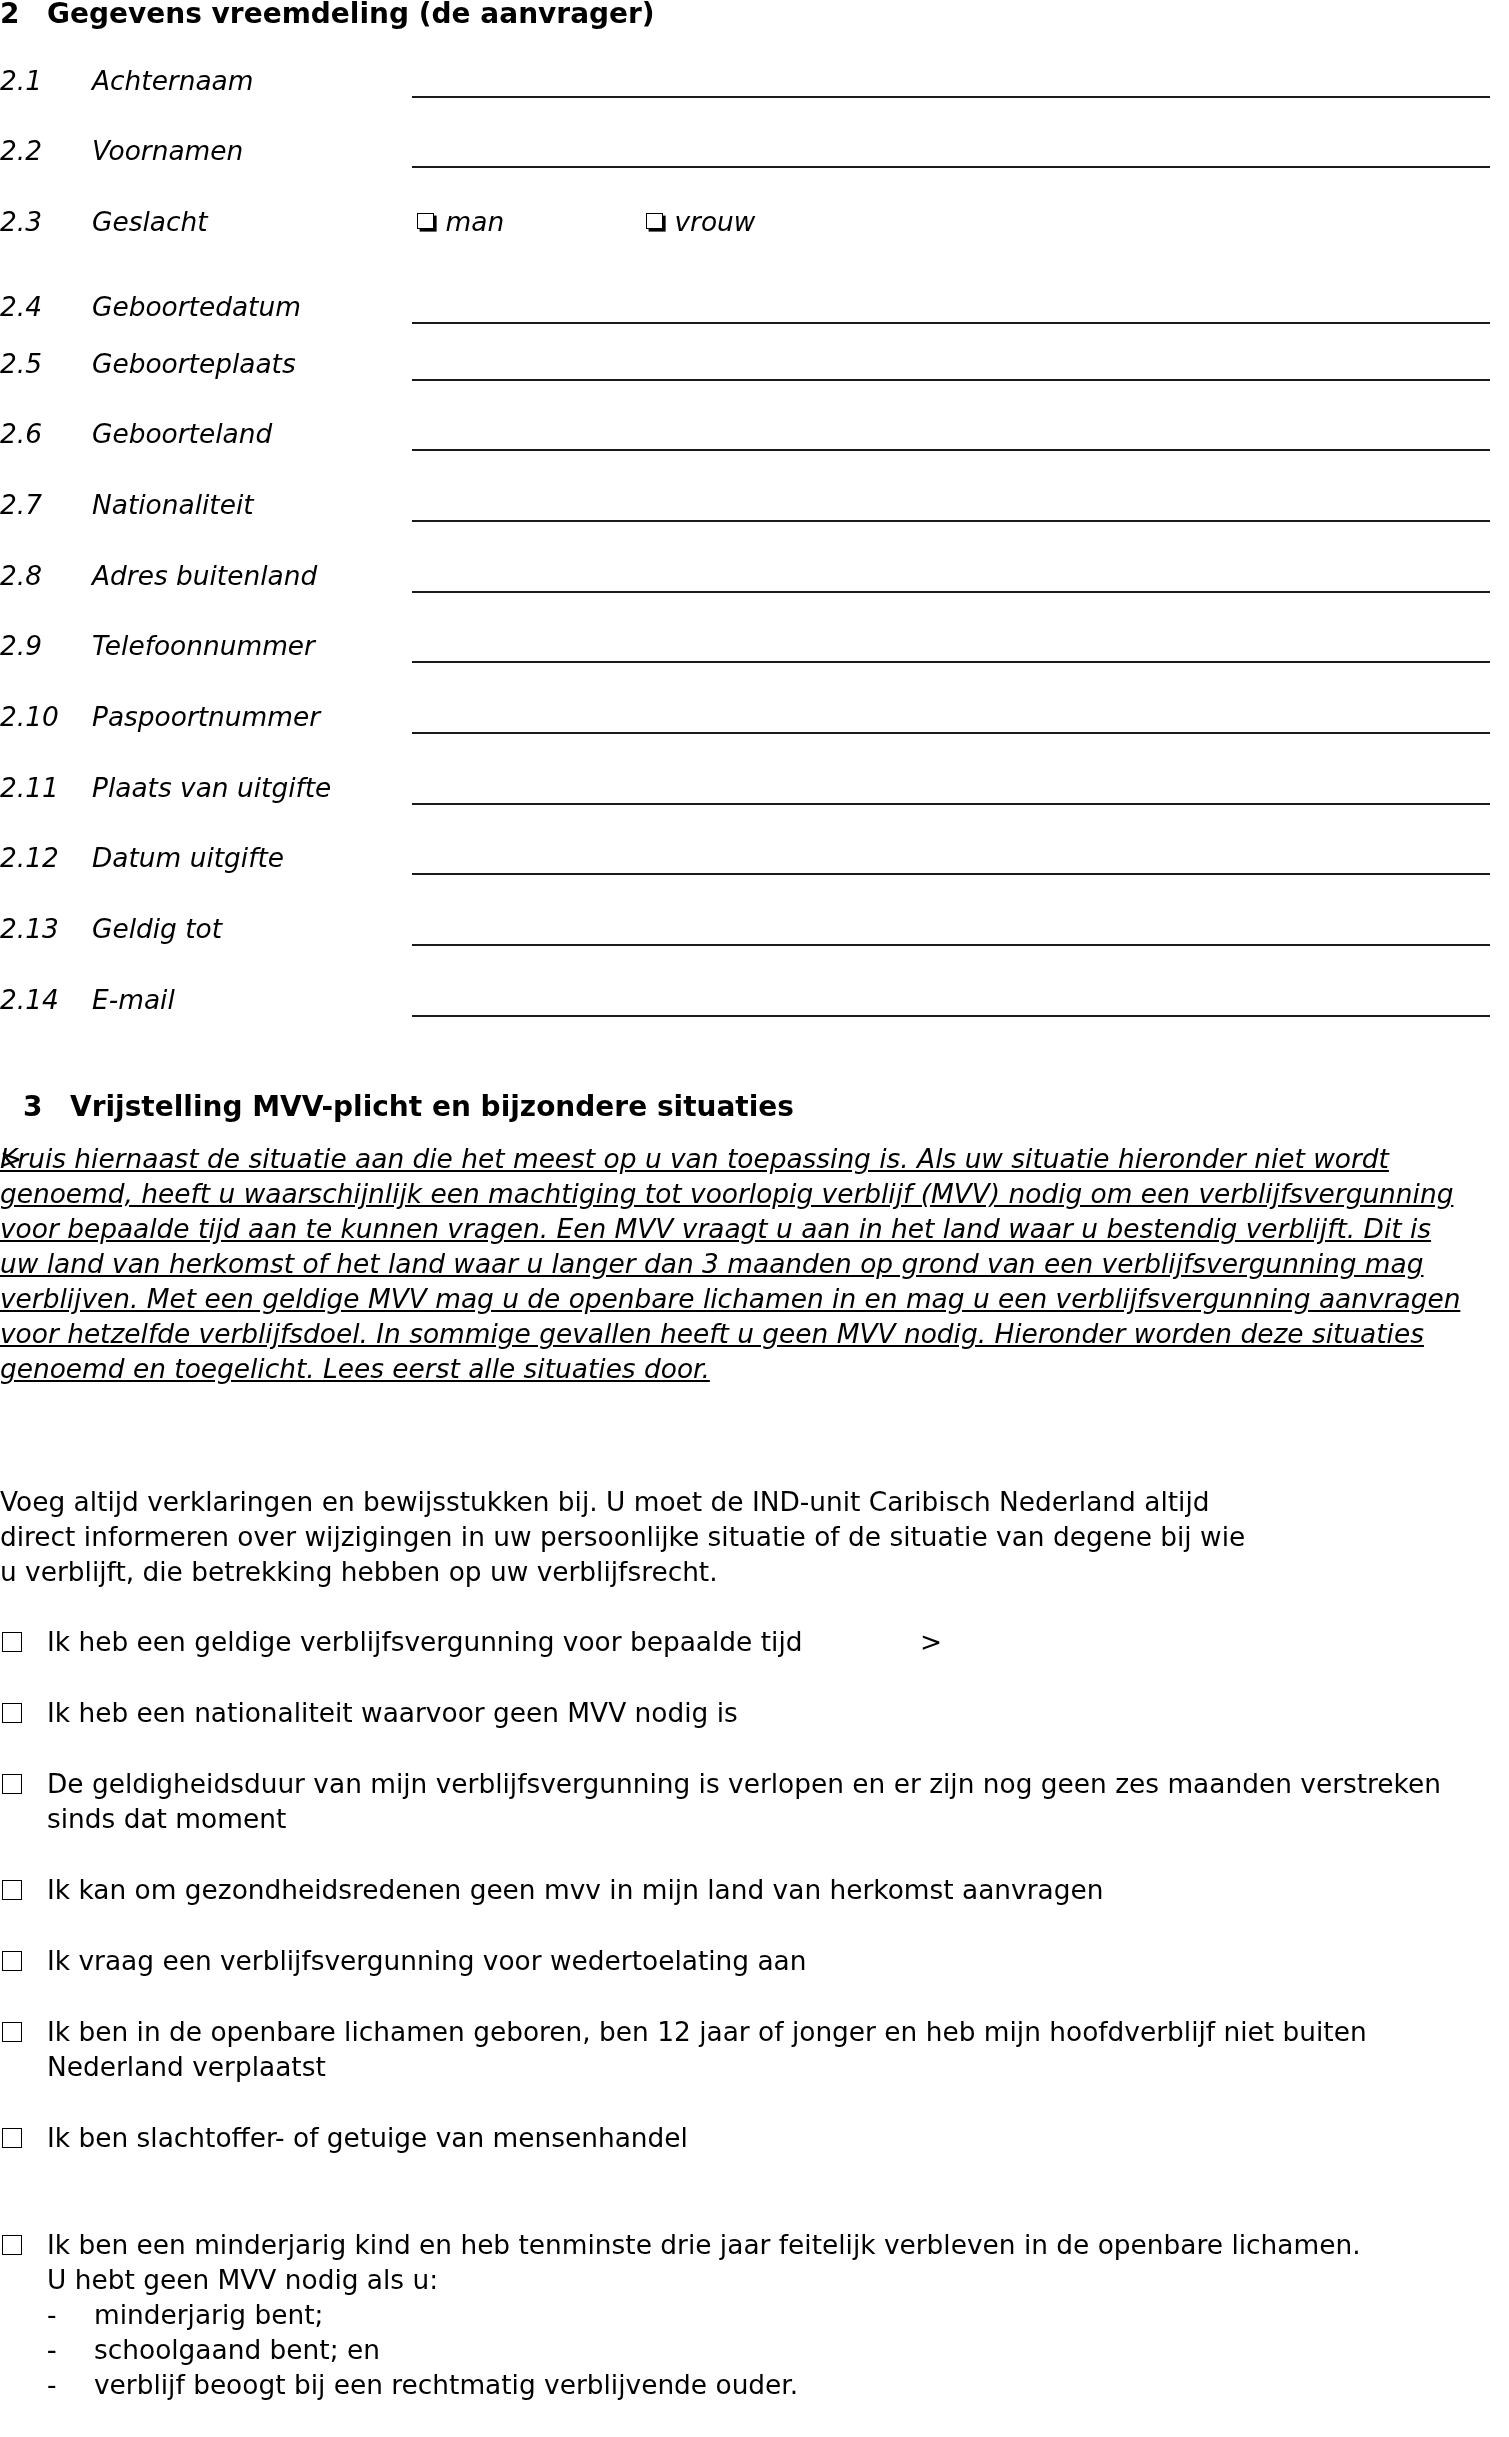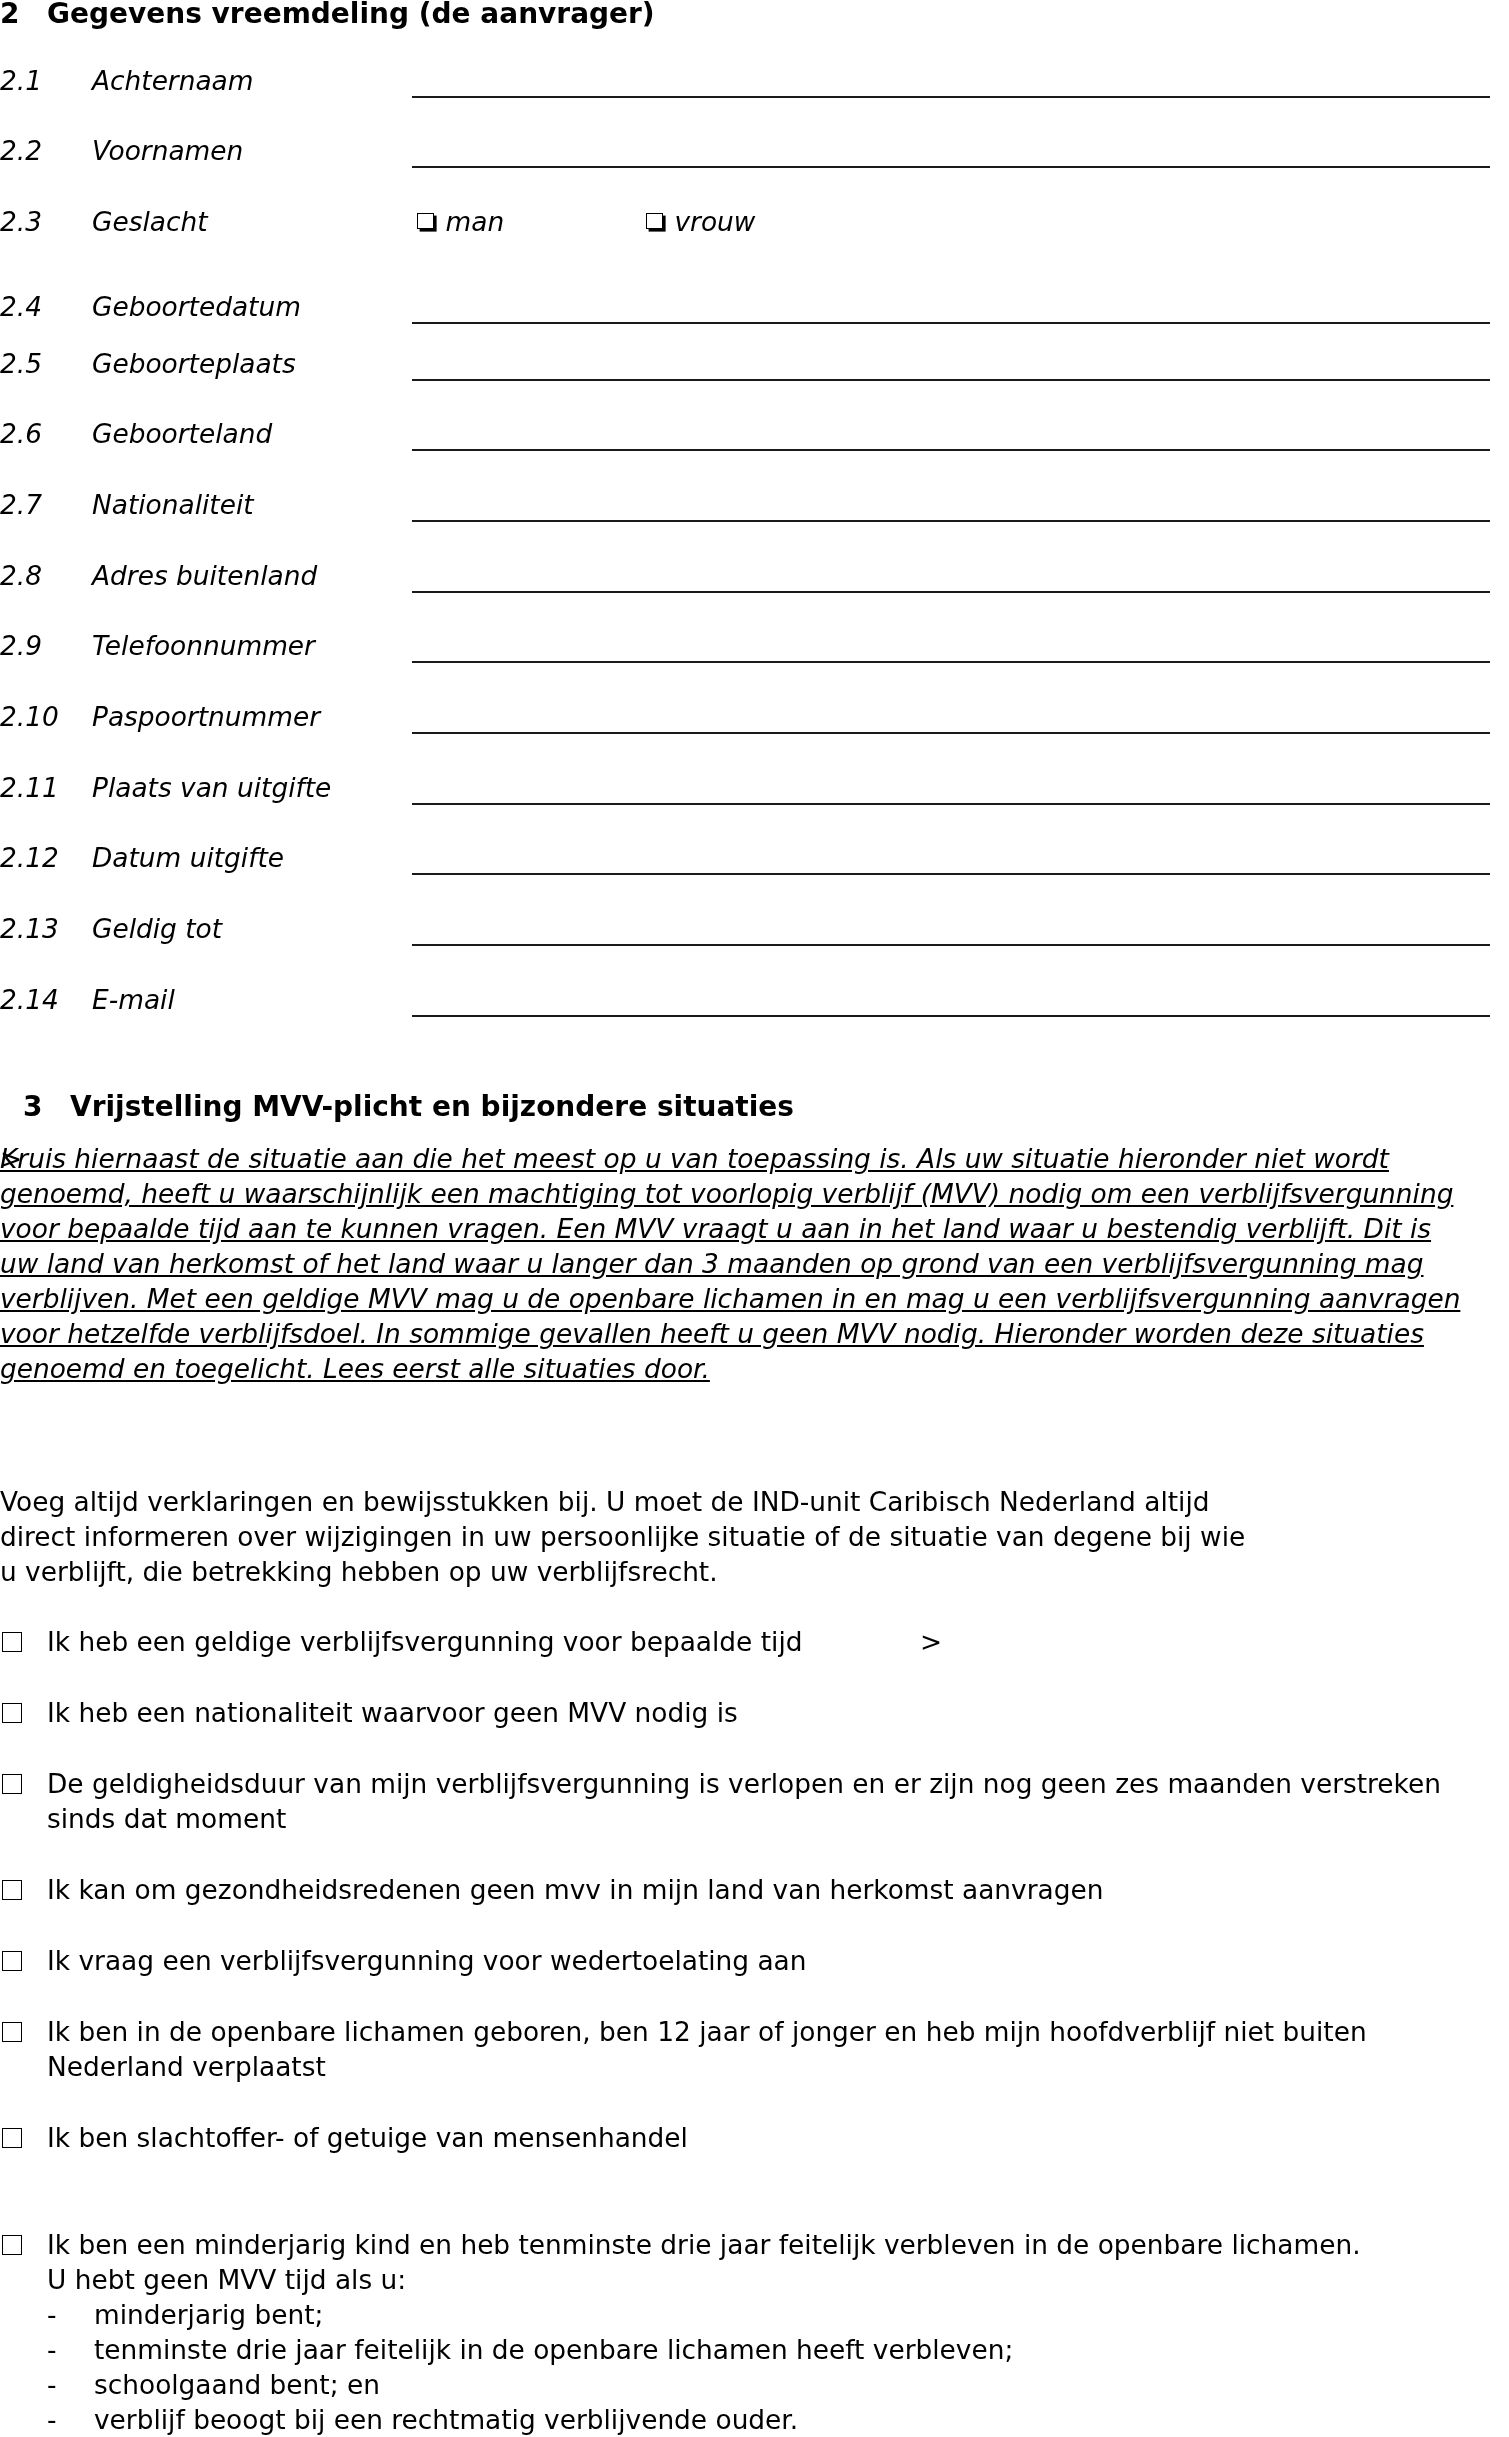--- a/index.html
+++ b/index.html
@@ -148,19 +148,19 @@
   <span class="cb"></span>
   <span class="otxt">Ik ben in de openbare lichamen geboren, ben 12 jaar of jonger en heb mijn hoofdverblijf niet buiten Nederland verplaatst</span>
 </div>
 <div class="opt" style="top:2120px;">
   <span class="cb"></span>
   <span class="otxt">Ik ben slachtoffer- of getuige van mensenhandel</span>
 </div>
 <div class="opt" style="top:2227px;">
   <span class="cb"></span>
   <span class="otxt">Ik ben een minderjarig kind en heb tenminste drie jaar feitelijk verbleven in de openbare lichamen.</span>
-  <span class="otxt">U hebt geen MVV tijd als u:</span>
+  <span class="otxt">U hebt geen MVV nodig als u:</span>
   <span class="sub"><span class="dash">-</span><span class="stxt">minderjarig bent;</span></span>
-  <span class="sub"><span class="dash">-</span><span class="stxt">tenminste drie jaar feitelijk in de openbare lichamen heeft verbleven;</span></span>
+  <span class="sub"><span class="dash">-</span></span>
   <span class="sub"><span class="dash">-</span><span class="stxt">schoolgaand bent; en</span></span>
   <span class="sub"><span class="dash">-</span><span class="stxt">verblijf beoogt bij een rechtmatig verblijvende ouder.</span></span>
 </div>
 
 
 </body></html>

